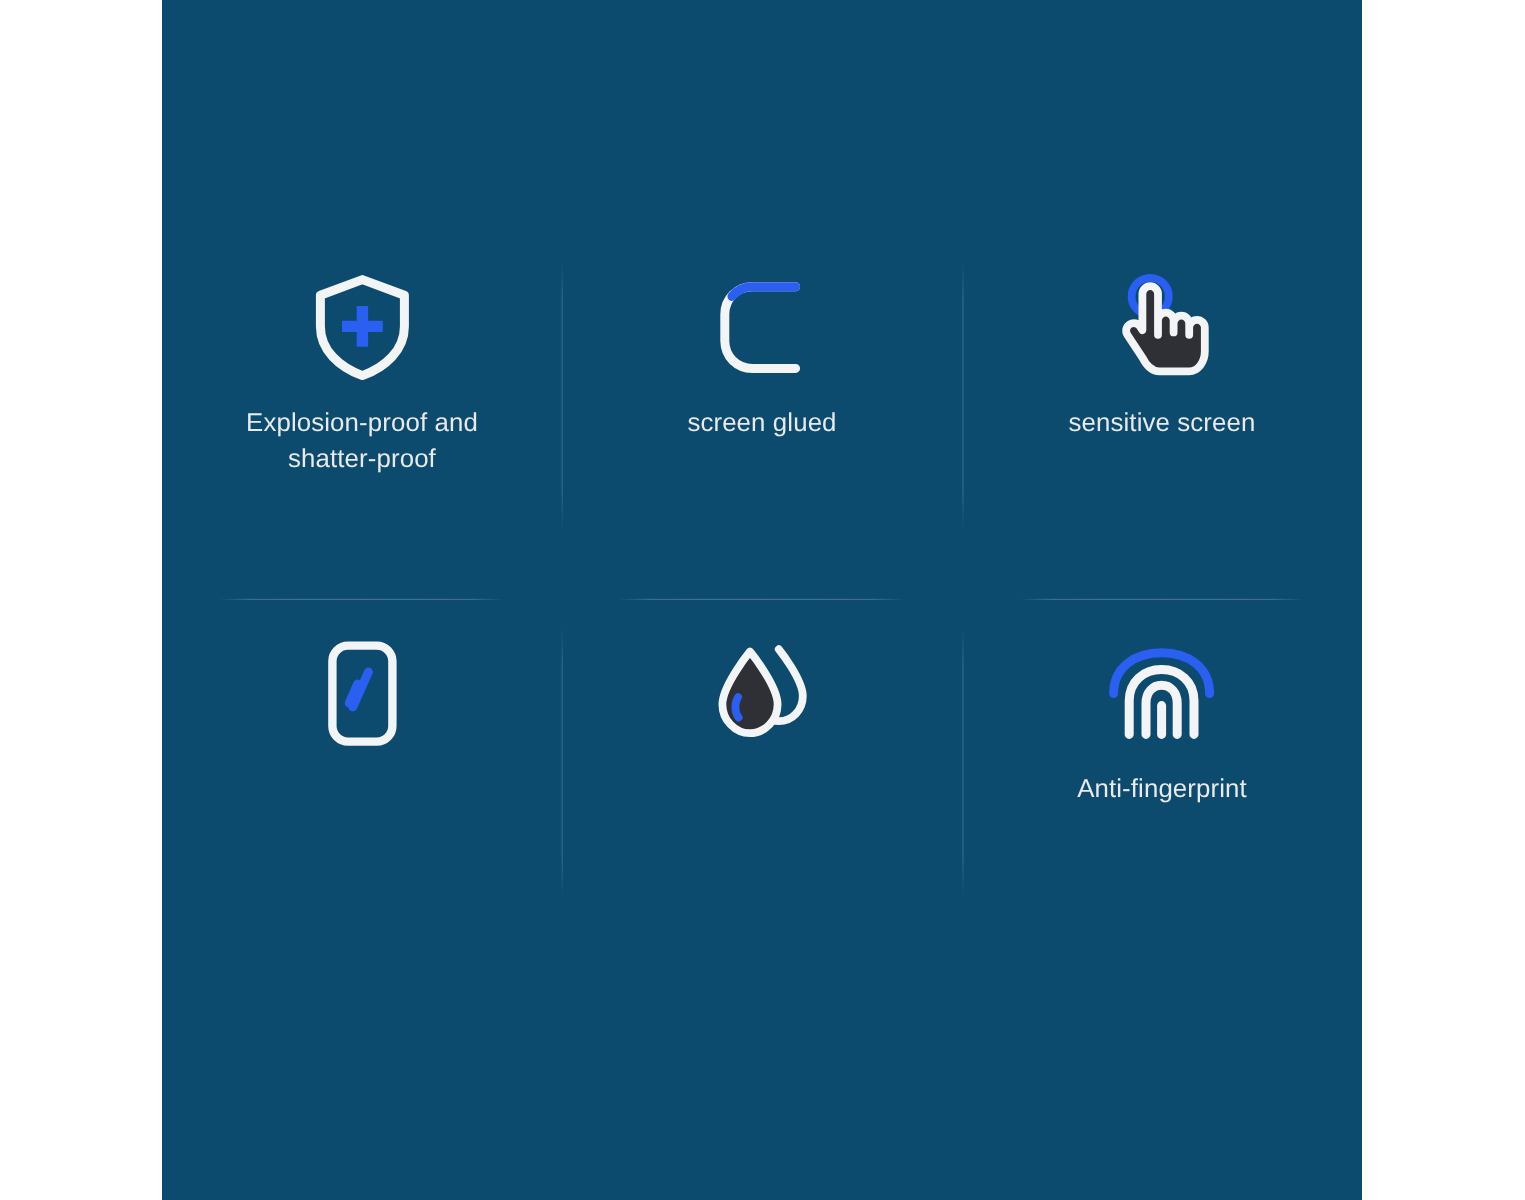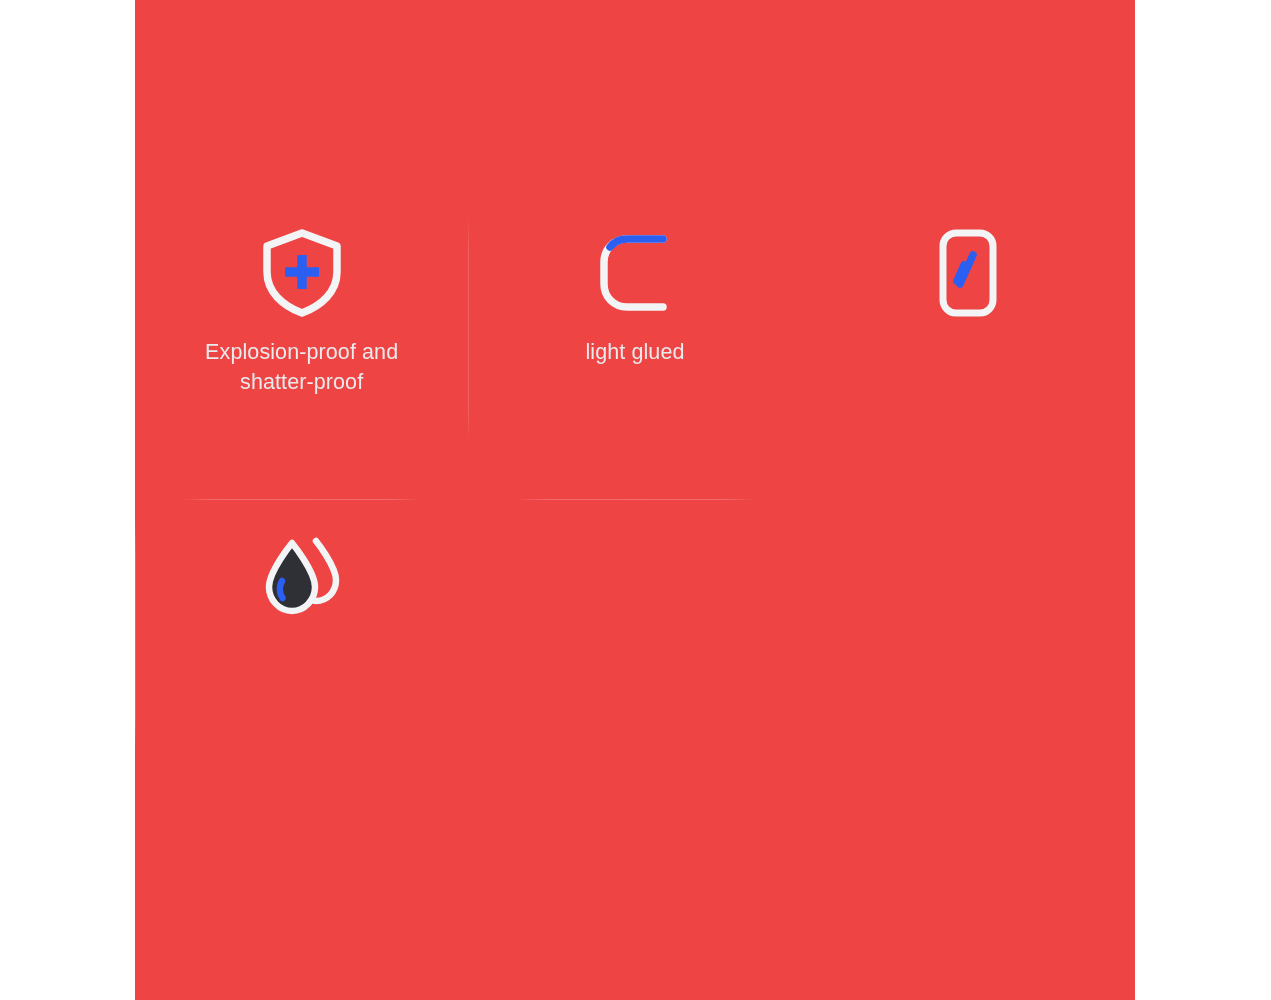--- a/index.html
+++ b/index.html
@@ -23,21 +23,21 @@
     background: #ffffff;
   }
 
   
   .panel {
     position: absolute;
     left: 135px;
     top: 0;
     width: 1000px;
     height: 1000px;
-    background: #ef4444;
+    background: #0c4a6e;
   }
 
   
   .feature-grid {
     position: absolute;
     left: 0;
     top: 195px;
     width: 1000px;
     height: 610px;
     display: grid;
@@ -126,23 +126,37 @@
 shatter-proof</div>
       </div>
 
       <div class="feature-cell vsep hsep">
         <div class="icon-wrap">
           <svg width="76" height="86" viewBox="0 0 76 86" fill="none">
             <path d="M66 9 H30 C17 9 7 19 7 32 V54 C7 67 17 77 30 77 H66" stroke="#f2f4f6" stroke-width="7.5" stroke-linecap="round" fill="none"></path>
             <path d="M66 9 H30 C23 9 17 12 13 17" stroke="#2b5ff2" stroke-width="7.5" stroke-linecap="round" fill="none"></path>
           </svg>
         </div>
-        <div class="feature-label">light glued</div>
+        <div class="feature-label">screen glued</div>
       </div>
 
+      <div class="feature-cell vsep hsep">
+        <div class="icon-wrap">
+          <svg width="86" height="92" viewBox="0 0 86 92" fill="none">
+            <circle cx="33.5" cy="20" r="15.5" stroke="#2b5ff2" stroke-width="6.5" fill="none"></circle>
+            <path d="M27 18 C27 14.5 30 11.5 33.5 11.5 C37 11.5 40 14.5 40 18
+                     V52 V40 C40 36.5 43 33.5 46.5 33.5 C50 33.5 53 36.5 53 40 V50
+                     V42.5 C53 39 56 36 59.5 36 C63 36 66 39 66 42.5 V52
+                     V46 C66 42.5 69 39.5 72.5 39.5 C76 39.5 79 42.5 79 46 V66
+                     C79 75 73 82.5 66 82.5 H41 C34 82.5 30 77 27 71
+                     L14.5 52 C12.5 49 13.5 45 16.5 43.2 C19.5 41.4 23.5 42.4 25.3 45.4 L27 48.2 Z" stroke="#f2f4f6" stroke-width="6.5" stroke-linejoin="round" stroke-linecap="round" fill="#2e3035"></path>
+          </svg>
+        </div>
+        <div class="feature-label">sensitive screen</div>
+      </div>
 
       <div class="feature-cell">
         <div class="icon-wrap">
           <svg width="62" height="92" viewBox="0 0 62 92" fill="none">
             <rect x="6" y="6" width="50" height="80" rx="13" ry="13" stroke="#f2f4f6" stroke-width="7" fill="none"></rect>
             <path d="M36 28 L23 57" stroke="#2b5ff2" stroke-width="7.5" stroke-linecap="round"></path>
             <path d="M27 38 L20 54" stroke="#2b5ff2" stroke-width="7.5" stroke-linecap="round"></path>
           </svg>
         </div>
       </div>
@@ -151,16 +165,27 @@
         <div class="icon-wrap">
           <svg width="92" height="90" viewBox="0 0 92 90" fill="none">
             <path d="M60 8 C60 8 80 33 80 47 C80 59 71 68 60 68 C56.5 68 53.2 67 50.5 65.3" stroke="#f2f4f6" stroke-width="6.5" stroke-linecap="round" fill="none"></path>
             <path d="M36 10 C36 10 13 38 13 54 C13 67 23.5 78 36 78 C48.5 78 59 67 59 54
                      C59 38 36 10 36 10 Z" stroke="#f2f4f6" stroke-width="6.5" stroke-linejoin="round" fill="#2e3035"></path>
             <path d="M26 48 C23 53 23 60 26.5 65" stroke="#2b5ff2" stroke-width="6.5" stroke-linecap="round" fill="none"></path>
           </svg>
         </div>
       </div>
 
+      <div class="feature-cell vsep">
+        <div class="icon-wrap">
+          <svg width="92" height="80" viewBox="0 0 92 80" fill="none">
+            <path d="M6 40 C6 18 24 6 46 6 C68 6 86 18 86 40" stroke="#2b5ff2" stroke-width="7.5" stroke-linecap="round" fill="none"></path>
+            <path d="M19 74 V46 C19 30 31 20 46 20 C61 20 73 30 73 46 V74" stroke="#f2f4f6" stroke-width="7.5" stroke-linecap="round" fill="none"></path>
+            <path d="M33 74 V48 C33 39 38.5 33 46 33 C53.5 33 59 39 59 48 V74" stroke="#f2f4f6" stroke-width="7.5" stroke-linecap="round" fill="none"></path>
+            <path d="M46 74 V50" stroke="#f2f4f6" stroke-width="7.5" stroke-linecap="round" fill="none"></path>
+          </svg>
+        </div>
+        <div class="feature-label">Anti-fingerprint</div>
+      </div>
 
     </div>
   </div>
 </div>
 
 </body></html>

